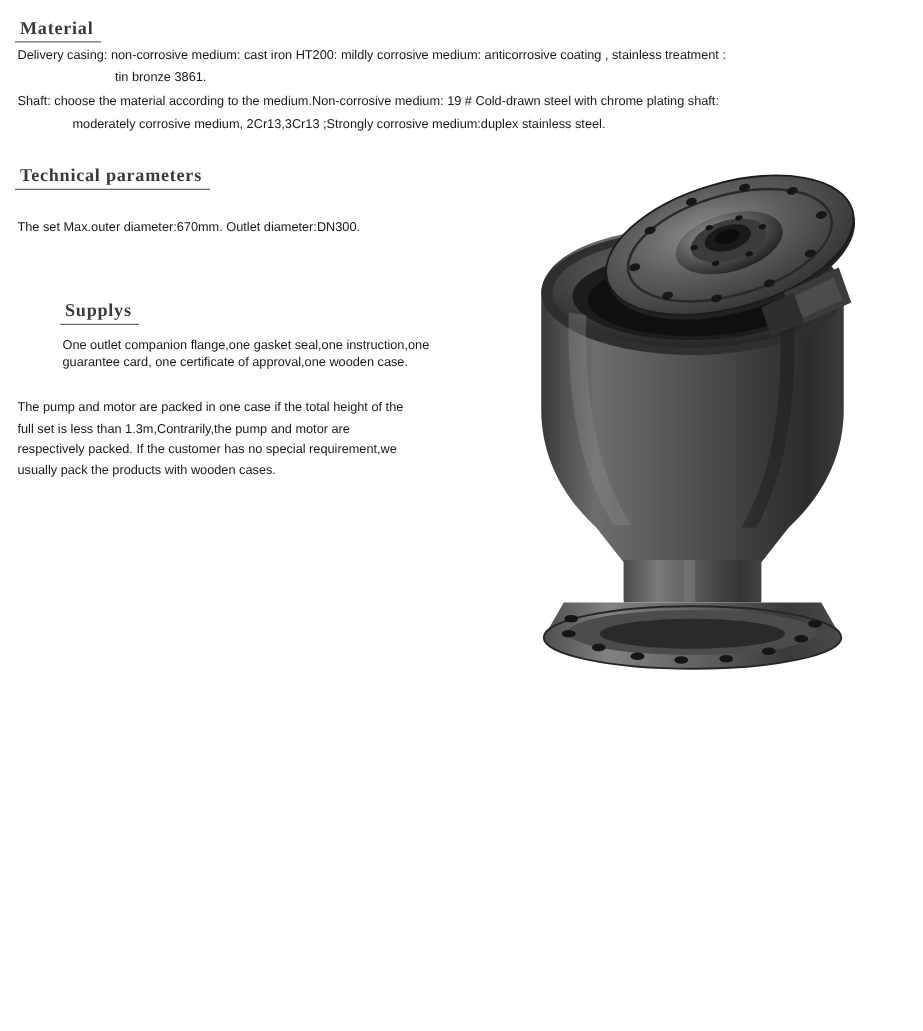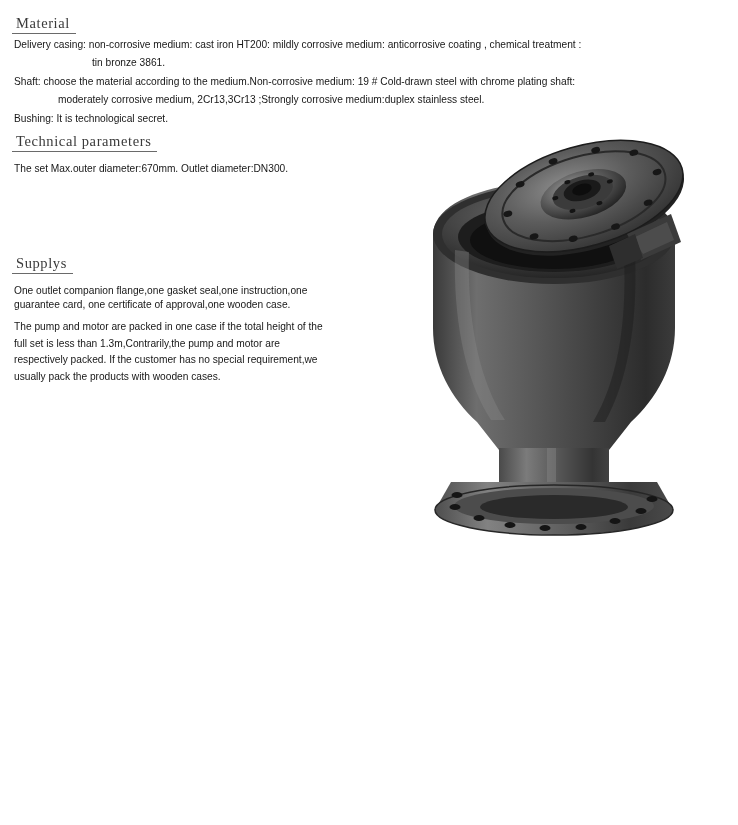--- a/index.html
+++ b/index.html
@@ -19,20 +19,21 @@
   .section-head {
     display: inline-block;
     font-family: "Liberation Serif", serif;
     font-size: 14.5px;
     color: #3a3a3a;
     letter-spacing: 0.6px;
     border-bottom: 1px solid #6a6a6a;
     padding: 0 6px 1px 4px;
     margin: 0;
     white-space: nowrap;
+    font-weight: bold;
   }
   .head-wrap {
     padding-left: 12px;
   }
   .body-text {
     font-size: 10.2px;
     line-height: 1.42;
     color: #171717;
     padding-left: 14px;
     padding-right: 6px;
@@ -41,23 +42,23 @@
     margin: 0;
   }
   .indent-1 { padding-left: 78px; }
   .indent-2 { padding-left: 44px; }
 
   .blk-material { position: absolute; left: 0; top: 14px; width: 730px; }
   .blk-material .body-text { width: 716px; }
   .blk-material .line { margin-top: 4px; }
 
   .blk-tech { position: absolute; left: 0; top: 132px; width: 420px; }
-  .blk-tech .para { margin-top: 10px; }
-
-  .blk-supply { position: absolute; left: 0; top: 254px; width: 420px; }
+  .blk-tech .para { margin-top: 24px; }
+
+  .blk-supply { position: absolute; left: 0; top: 240px; width: 420px; padding-left: 36px; }
   .blk-supply .para { margin-top: 10px; }
 
   .blk-pack { position: absolute; left: 0; top: 308px; width: 420px; }
   .blk-pack .para { margin-top: 11px; line-height: 1.62; }
 
   
   .photo {
     position: absolute;
     left: 395px;
     top: 130px;
@@ -69,25 +70,24 @@
 </head>
 <body>
 
 <div class="page">
 
   <div class="blk-material">
     <div class="head-wrap">
       <span class="section-head">Material</span>
     </div>
     <div class="body-text">
-      <p class="line">Delivery casing: non-corrosive medium: cast iron HT200: mildly corrosive medium: anticorrosive coating , chemical treatment :</p>
+      <p class="line">Delivery casing: non-corrosive medium: cast iron HT200: mildly corrosive medium: anticorrosive coating , stainless treatment :</p>
       <p class="line indent-1">tin bronze 3861.</p>
       <p class="line">Shaft: choose the material according to the medium.Non-corrosive medium:  19 # Cold-drawn steel with chrome plating shaft:</p>
       <p class="line indent-2">moderately corrosive medium, 2Cr13,3Cr13 ;Strongly corrosive medium:duplex stainless steel.</p>
-      <p class="line">Bushing: It is technological secret.</p>
     </div>
   </div>
 
   <div class="blk-tech">
     <div class="head-wrap">
       <span class="section-head">Technical  parameters</span>
     </div>
     <div class="body-text">
       <p class="para" style="white-space:pre-line">The set Max.outer diameter:670mm. Outlet diameter:DN300.</p>
     </div>

